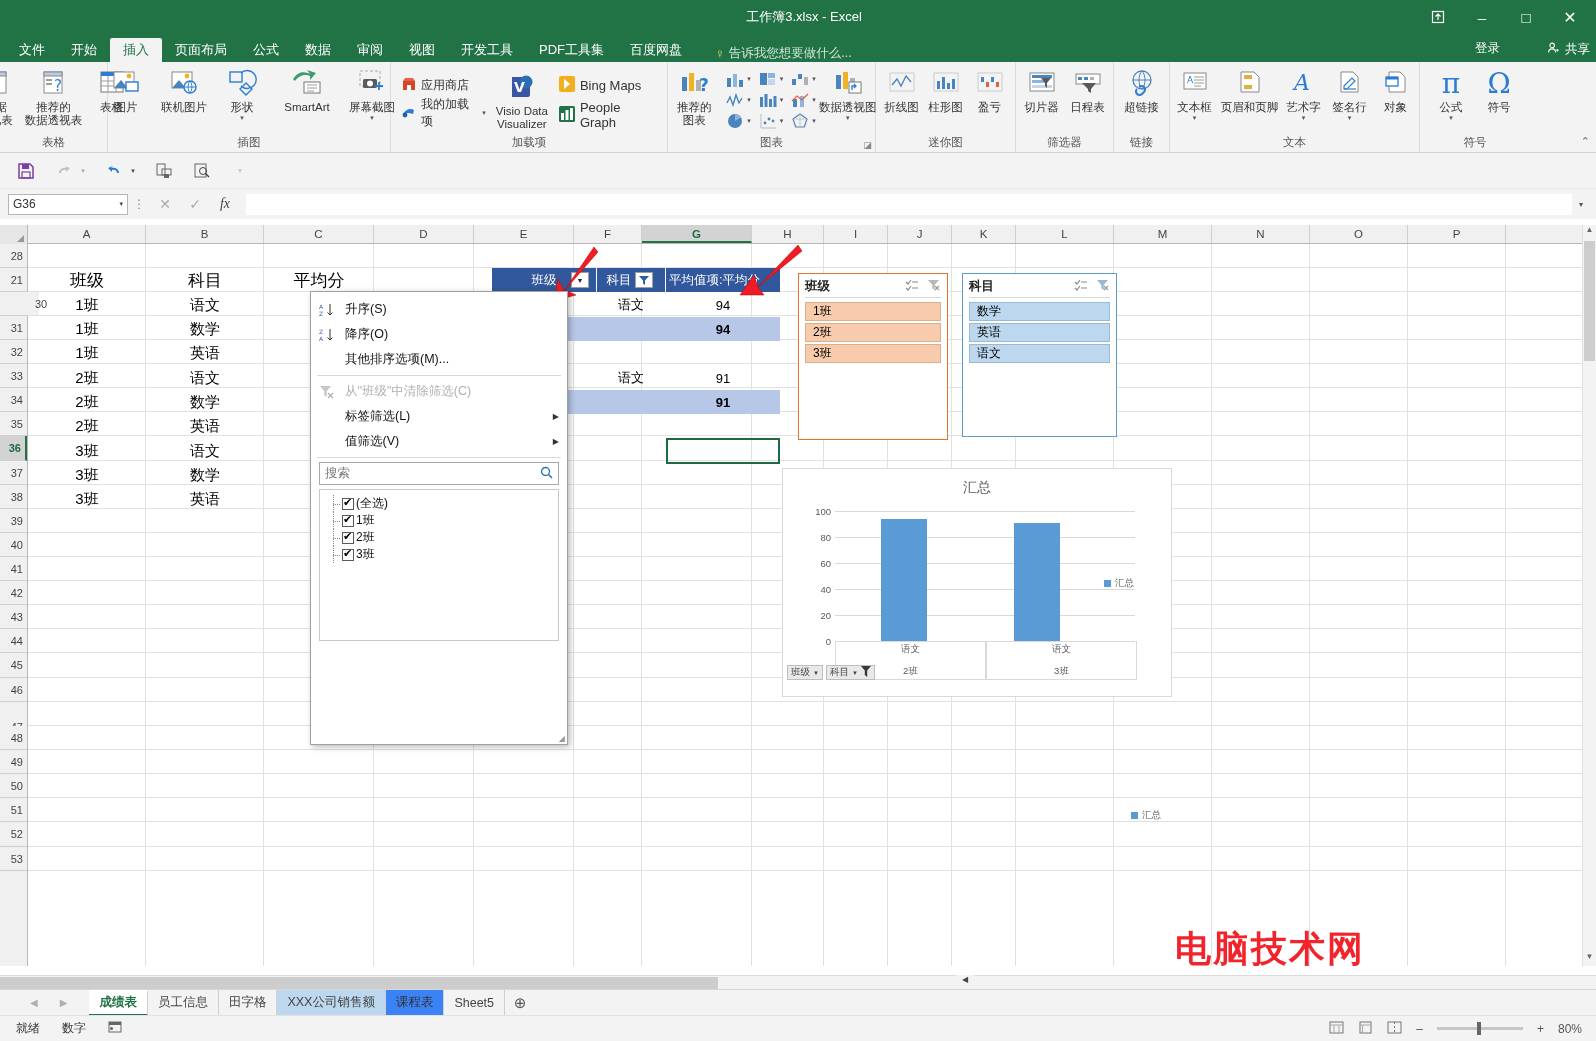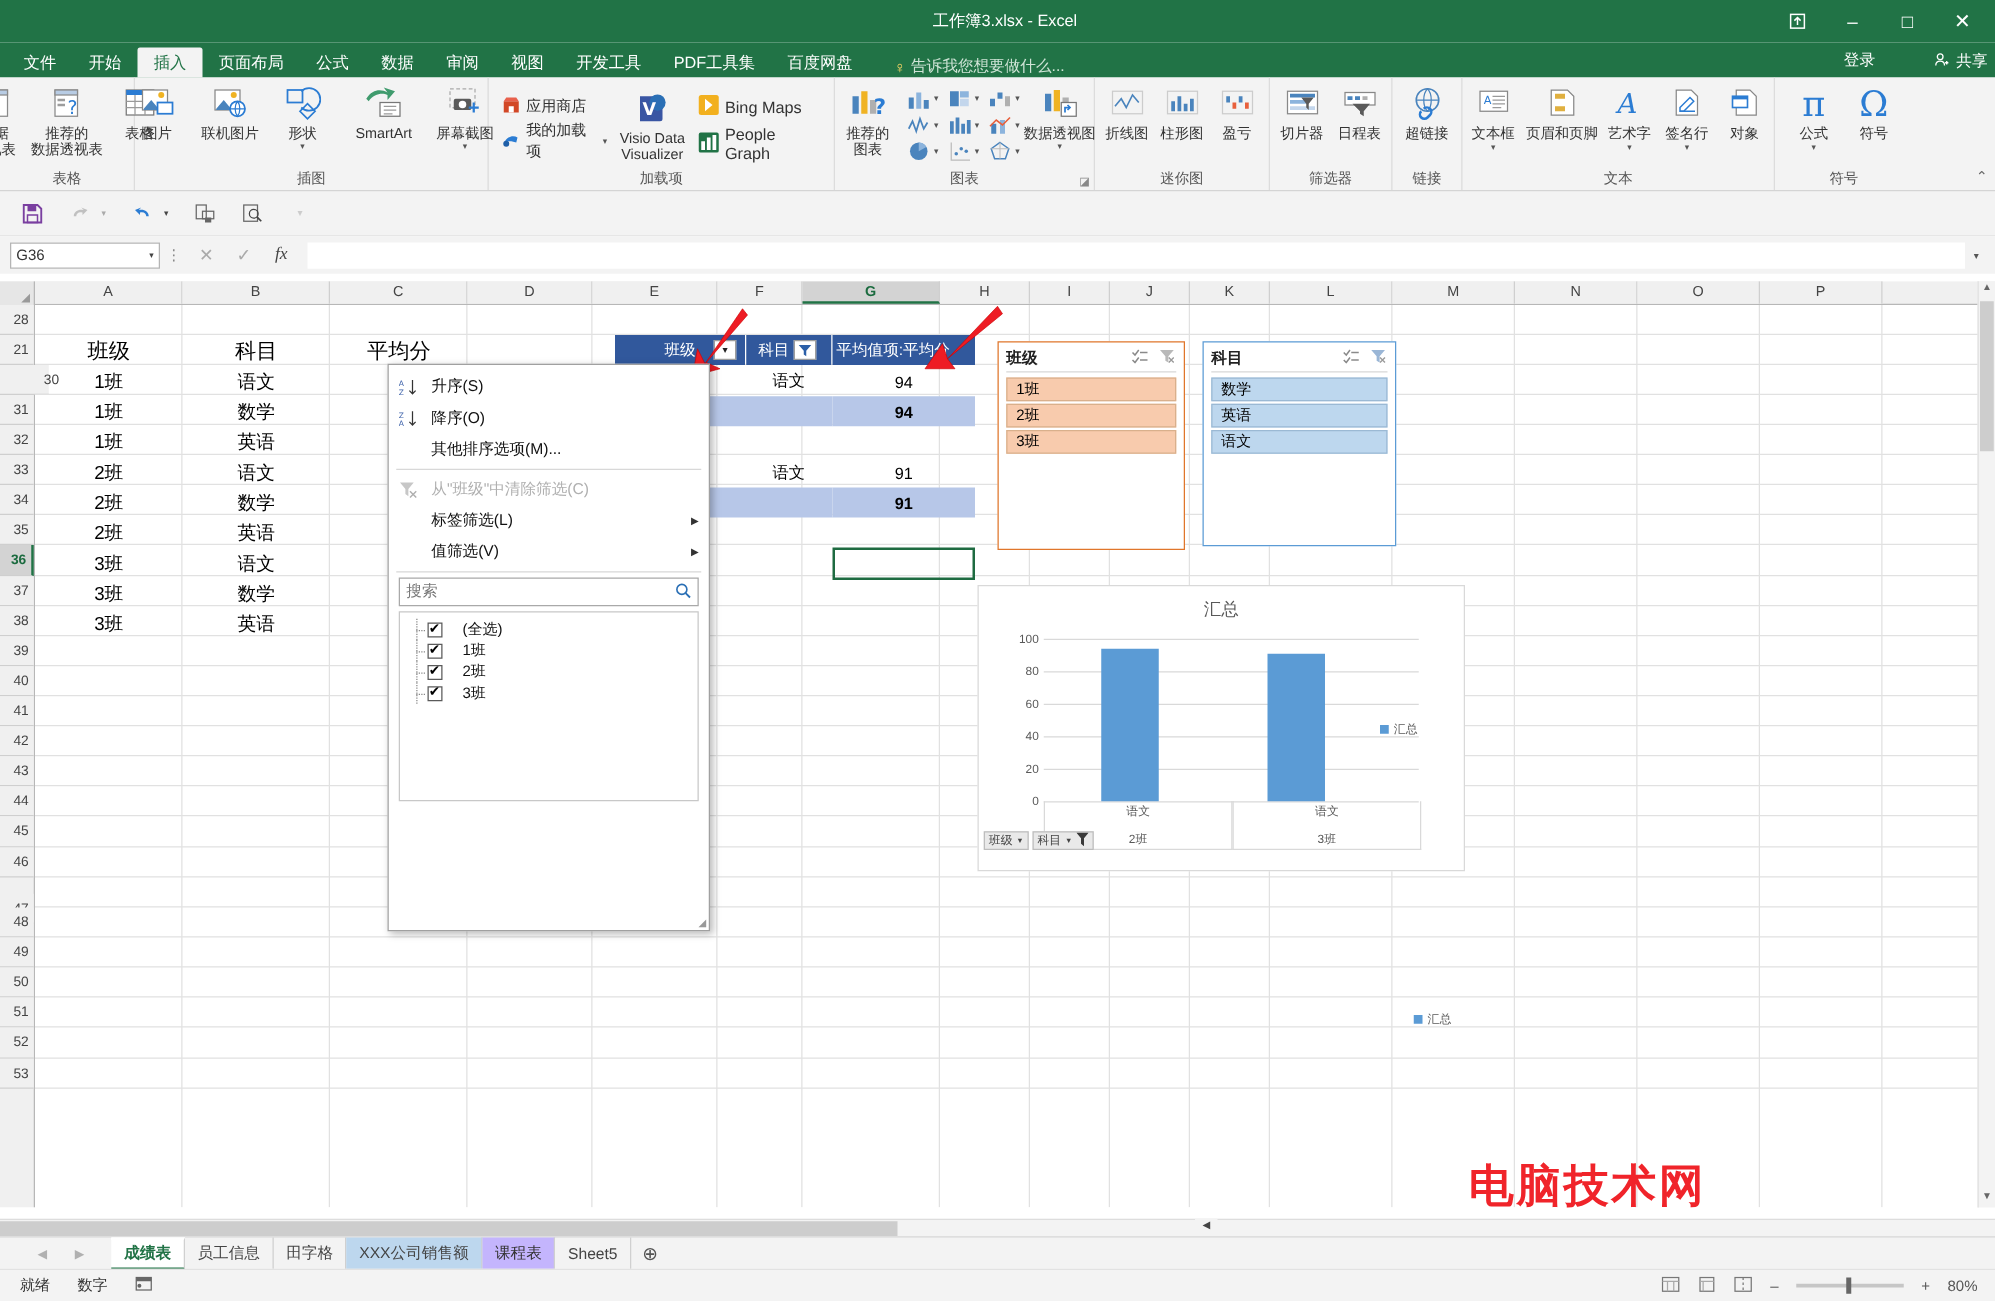--- a/index.html
+++ b/index.html
@@ -120,21 +120,21 @@
   }
   .fd-item{ height:25px; display:flex; align-items:center; padding:0 8px 0 6px; gap:8px; cursor:default;}
   .fd-item .fi{ width:20px; display:flex; align-items:center; justify-content:center;}
   .fd-item .sub{ margin-left:auto; font-size:8px; color:#333;}
   .fd-item.disabled{ color:#b0b0b0; }
   .fd-sep{ height:1px; background:#d8d8d8; margin:3px 6px;}
   .fd-search{ margin:4px 8px 4px; height:23px; border:1px solid #a9a9a9; display:flex;
               align-items:center; padding:0 5px; color:#777;}
   .fd-search .mag{ margin-left:auto; color:#2a6fb5; font-size:13px;}
   .fd-list{ margin:3px 8px; border:1px solid #c8c8c8; height:152px; padding:5px 4px; background:#fff;}
-  .fd-li{ display:flex; align-items:center; gap:16px; height:17px; font-size:12px; padding-left:18px;
+  .fd-li{ display:flex; align-items:center; gap:2px; height:17px; font-size:12px; padding-left:18px;
           position:relative;}
   .fd-li:before{ content:""; position:absolute; left:9px; top:0; bottom:0;
                  border-left:1px dotted #888;}
   .fd-li .dash{ position:absolute; left:9px; top:50%; width:7px; border-top:1px dotted #888;}
   .cbx{ width:12px; height:12px; border:1px solid #5a5a5a; background:#fff; position:relative;
         display:inline-block; flex:none;}
   .cbx.on:after{ content:"✔"; position:absolute; left:0px; top:-3px; font-size:11px; color:#000;}
   .fd-btns{ display:flex; justify-content:flex-end; gap:12px; padding:8px 10px 9px;}
   .fd-btn{ width:70px; height:24px; border:1px solid #8a8a8a; background:#e4e4e4;
            display:flex; align-items:center; justify-content:center; font-size:12.5px; cursor:default;}
@@ -183,21 +183,21 @@
             border-top:1px solid #ddd; }
   .hscroll .thumb{ position:absolute; left:0; width:718px; top:1px; height:12px; background:#cdcdcd;}
   .sheetbar{ position:absolute; left:0; right:0; bottom:26px; height:26px; background:#f3f3f3;
              display:flex; align-items:center; border-top:1px solid #d6d6d6; }
   .navarrows{ display:flex; gap:22px; padding:0 22px 0 30px; color:#b0b0b0; font-size:10px;}
   .stab{ height:26px; display:flex; align-items:center; padding:0 10px; font-size:12.5px;
          color:#444; border-right:1px solid #d0d0d0; cursor:default; }
   .stab.active{ background:#fff; color:#217346; font-weight:bold; border-top:2px solid #fff;
                 border-bottom:2px solid #217346; border-right:1px solid #d0d0d0;}
   .stab.blue{ background:#bdd7ee; }
-  .stab.orange{ background:#c4b5fd; color:#333; }
+  .stab.orange{ background:#3b82f6; color:#333; }
   .addsheet{ width:30px; display:flex; align-items:center; justify-content:center; color:#555; font-size:15px;}
   .statusbar{ position:absolute; left:0; right:0; bottom:0; height:26px; background:#f3f3f3;
               display:flex; align-items:center; gap:22px; padding-left:16px; font-size:12px; color:#333;
               border-top:1px solid #e2e2e2;}
   .sb-right{ margin-left:auto; display:flex; align-items:center; gap:14px; padding-right:14px; color:#555;}
   .vscroll{ position:absolute; right:0; top:225px; bottom:75px; width:14px; background:#f3f3f3;
             border-left:1px solid #e0e0e0;}
   .vscroll .up, .vscroll .dn{ position:absolute; left:0; right:0; height:14px; text-align:center;
                               font-size:8px; color:#666;}
   .vscroll .up{ top:0;} .vscroll .dn{ bottom:0;}

